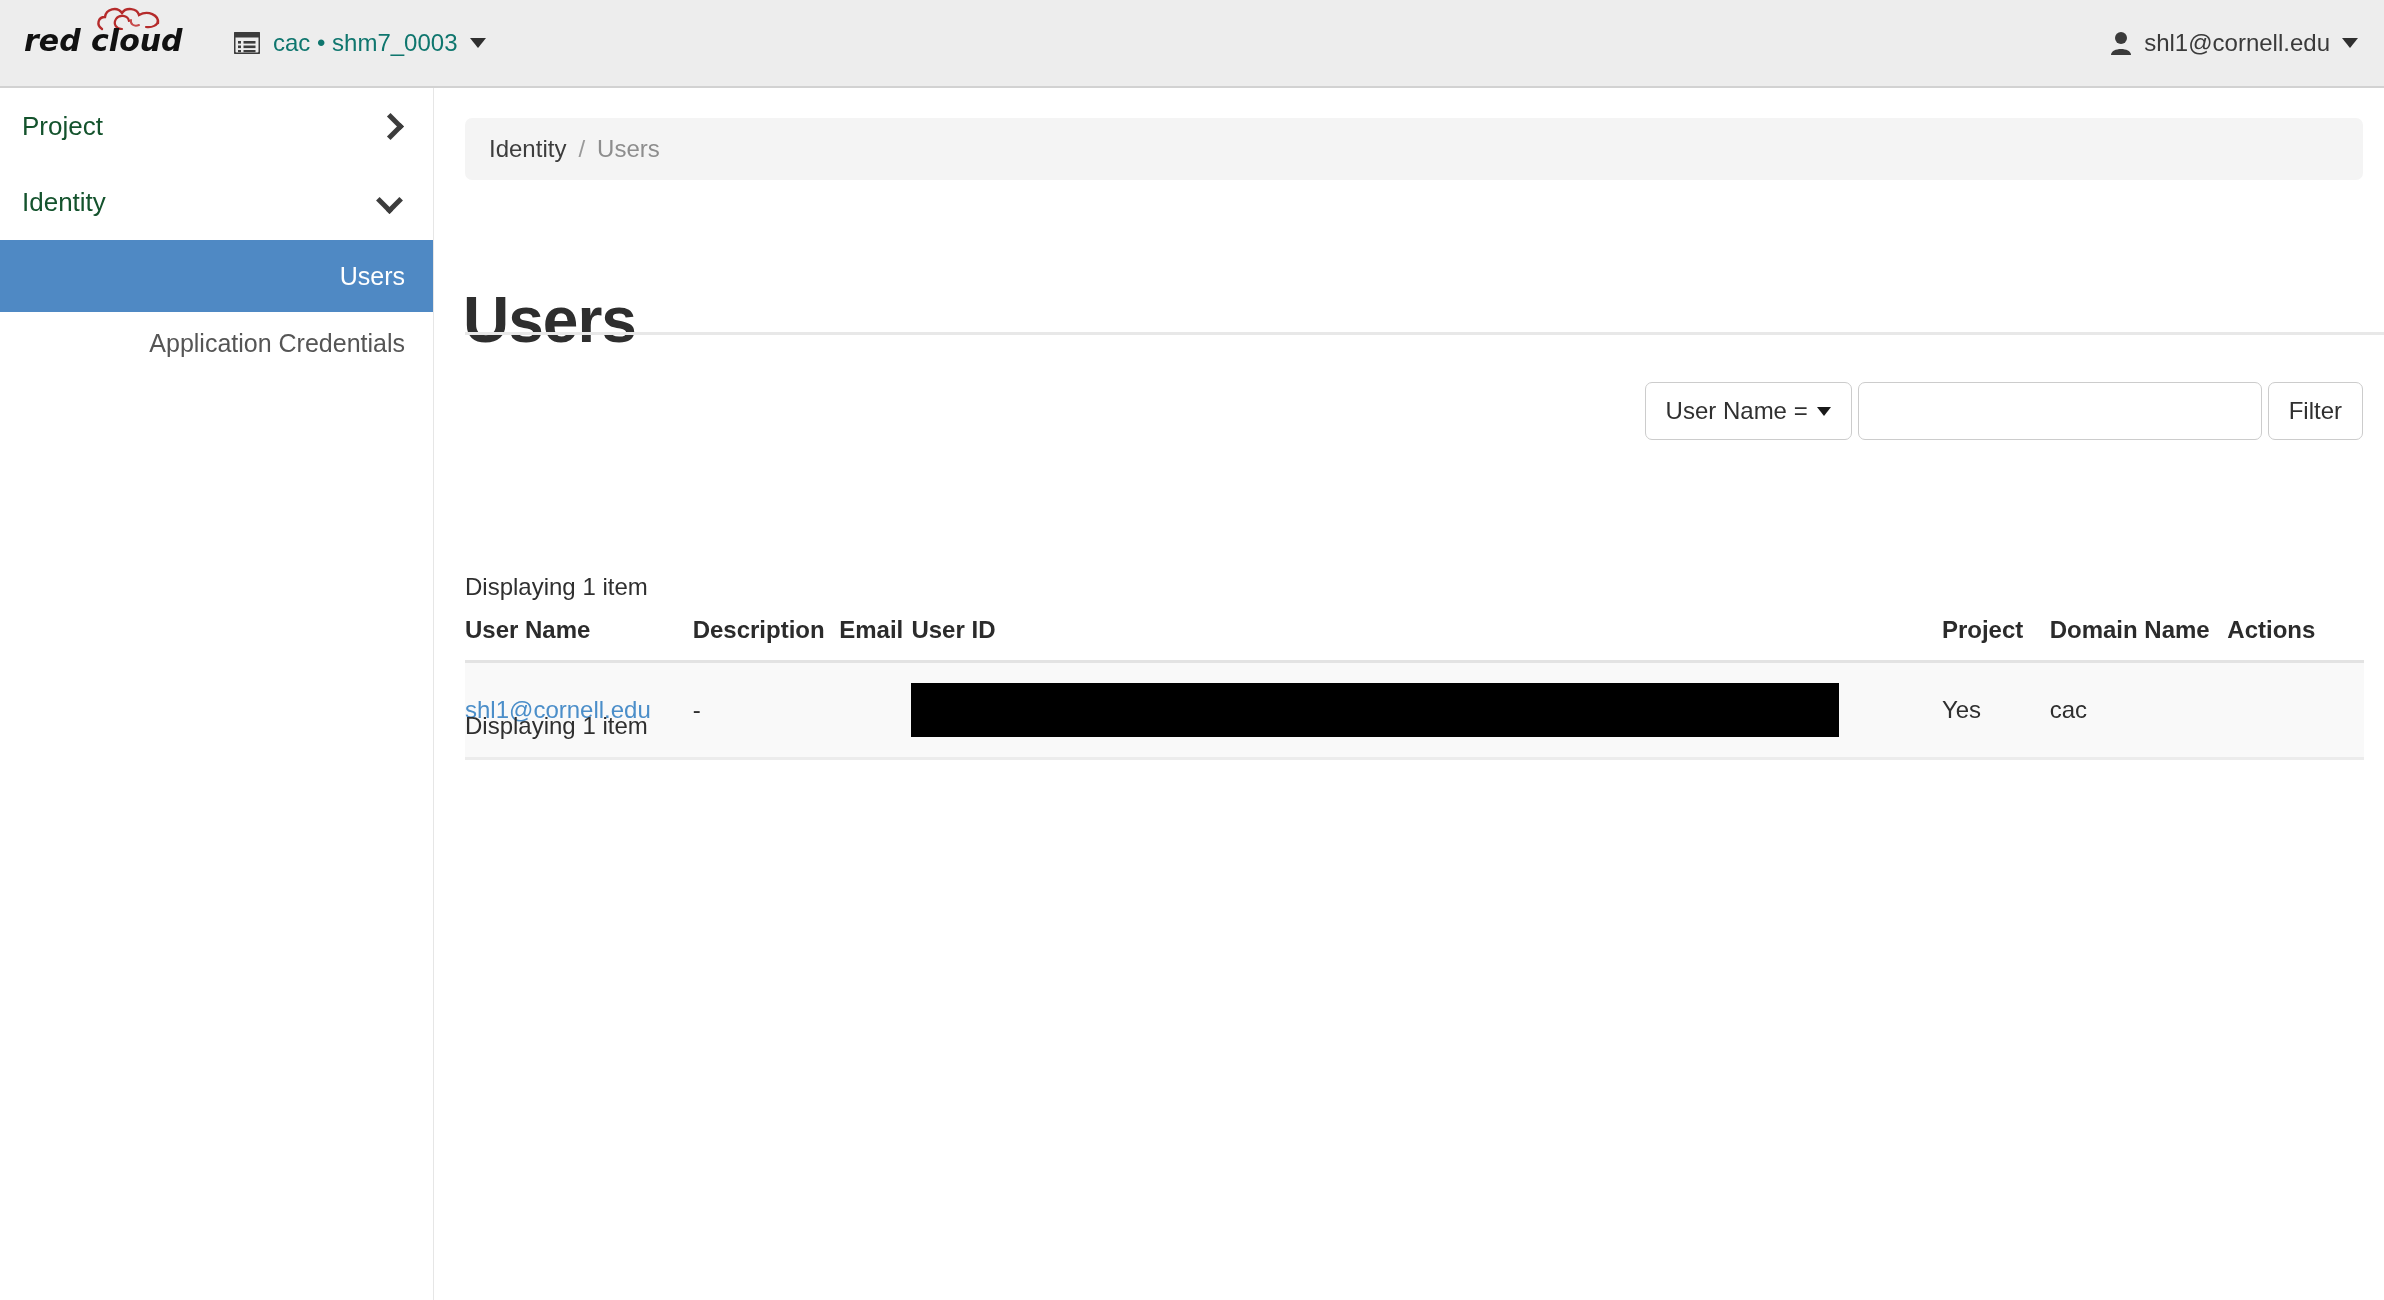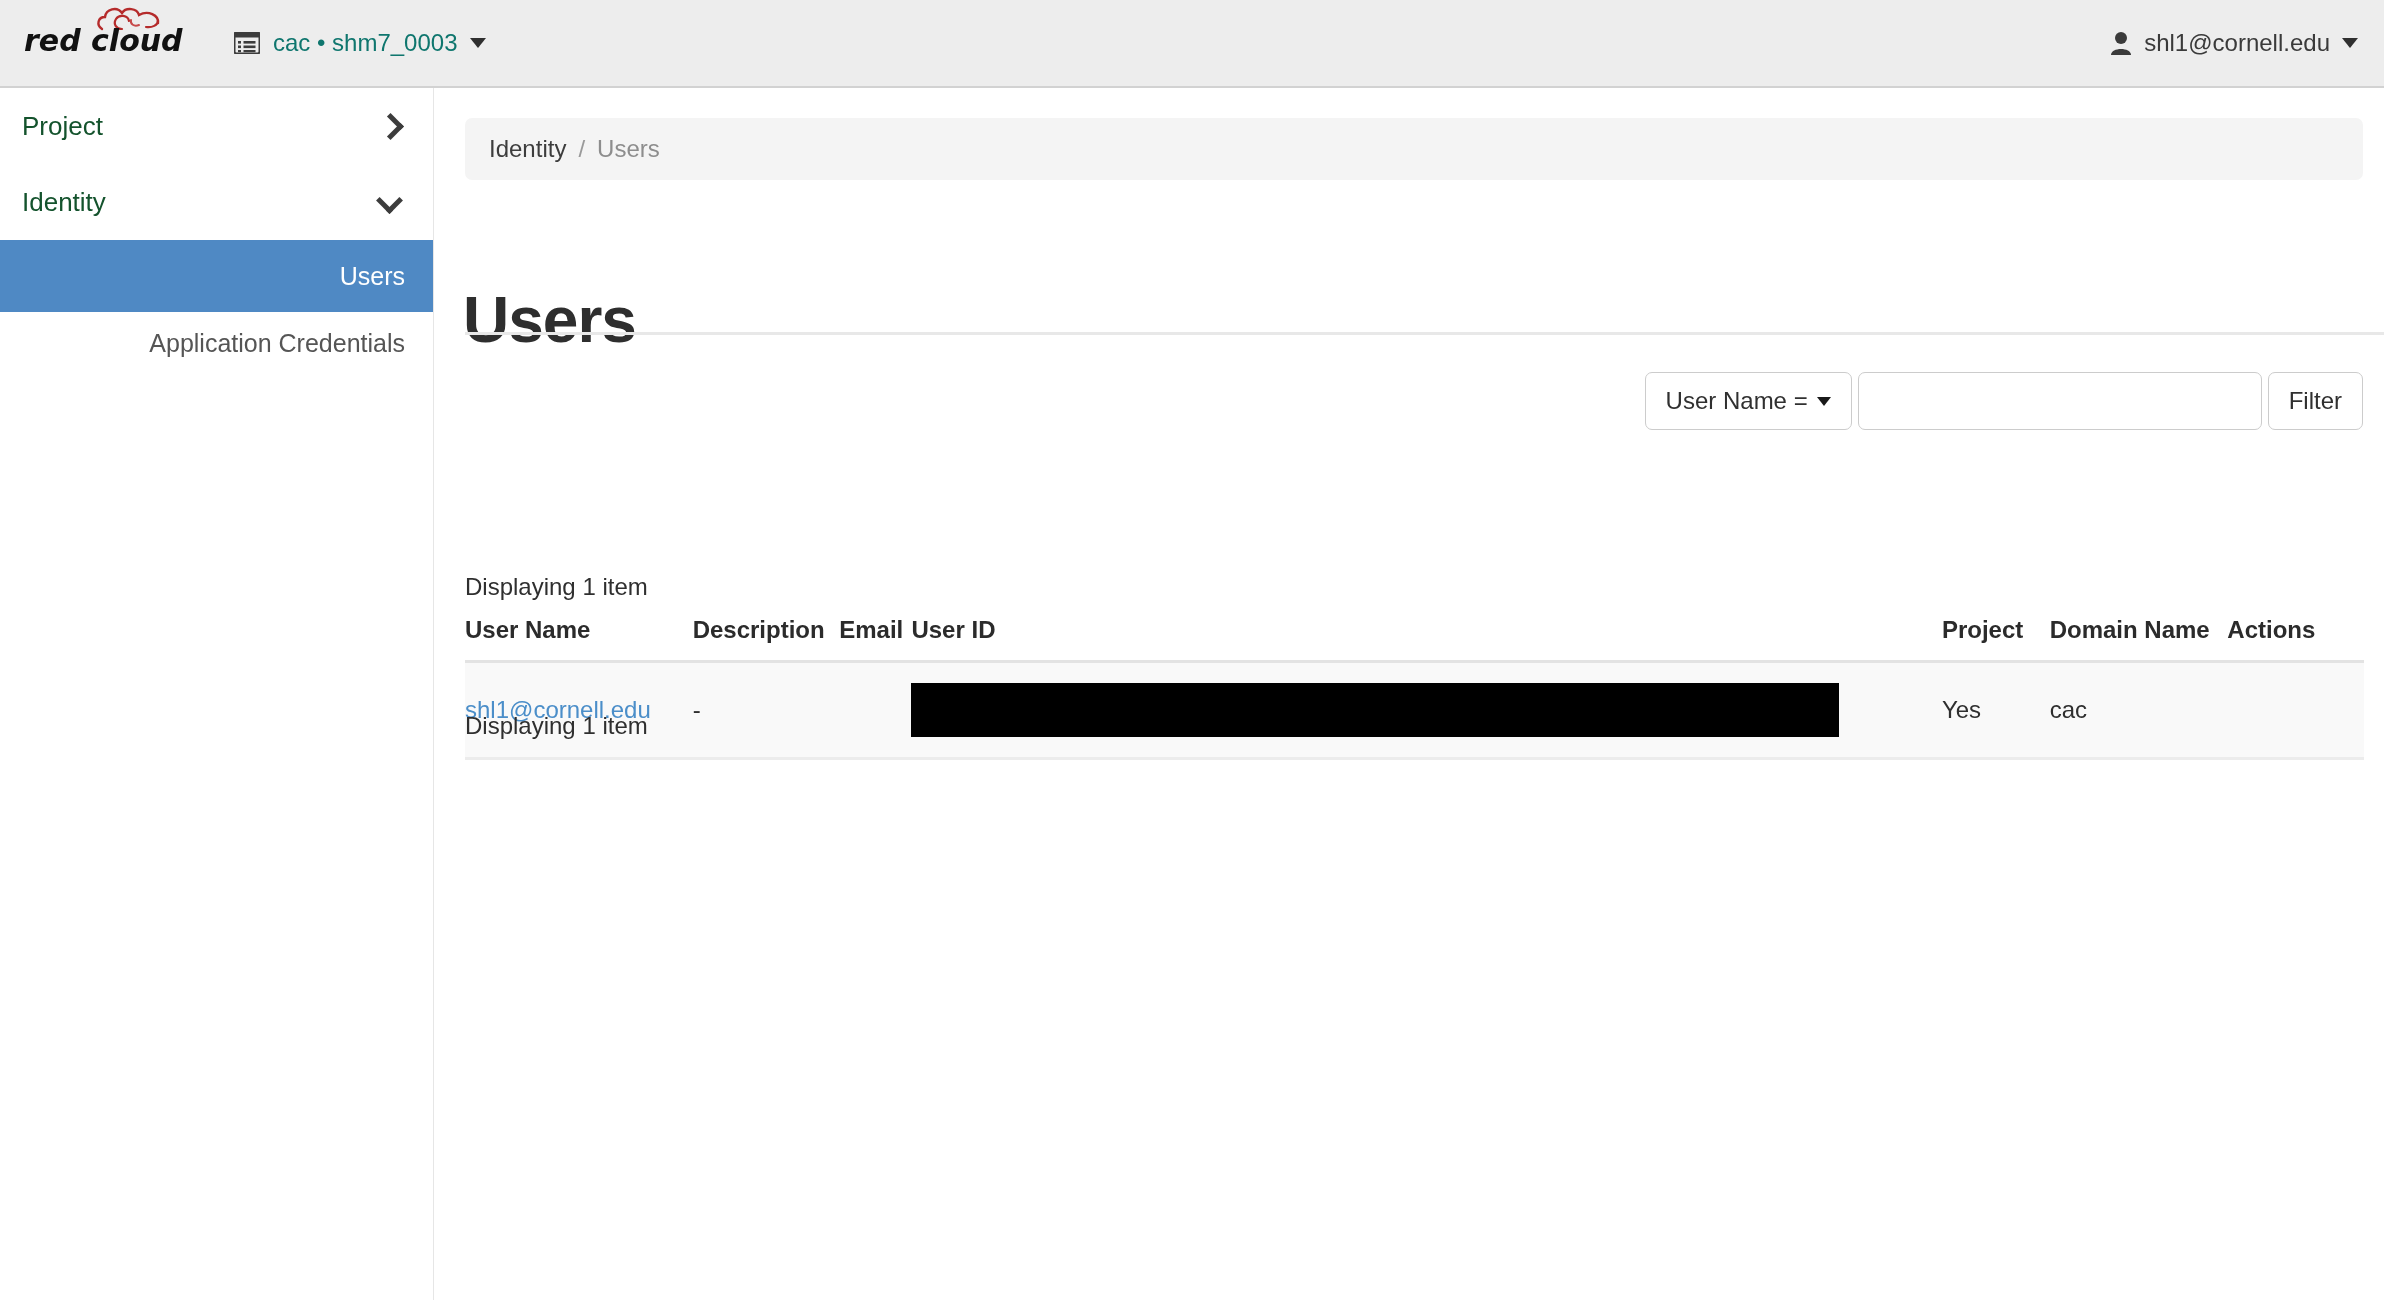--- a/index.html
+++ b/index.html
@@ -165,21 +165,21 @@
     line-height: 1;
   }
   .divider {
     position: absolute; left: 30px; top: 244px;
     width: 1919px; height: 3px;
     background: #e8e8e8;
   }
 
   
   .toolbar {
-    position: absolute; right: 21px; top: 284px;
+    position: absolute; right: 21px; top: 294px;
     display: flex; align-items: center;
   }
   .btn {
     height: 58px;
     border: 1px solid #cccccc;
     border-radius: 7px;
     background: #ffffff;
     font-family: "Liberation Sans", sans-serif;
     font-size: 24px;
     color: #303030;

